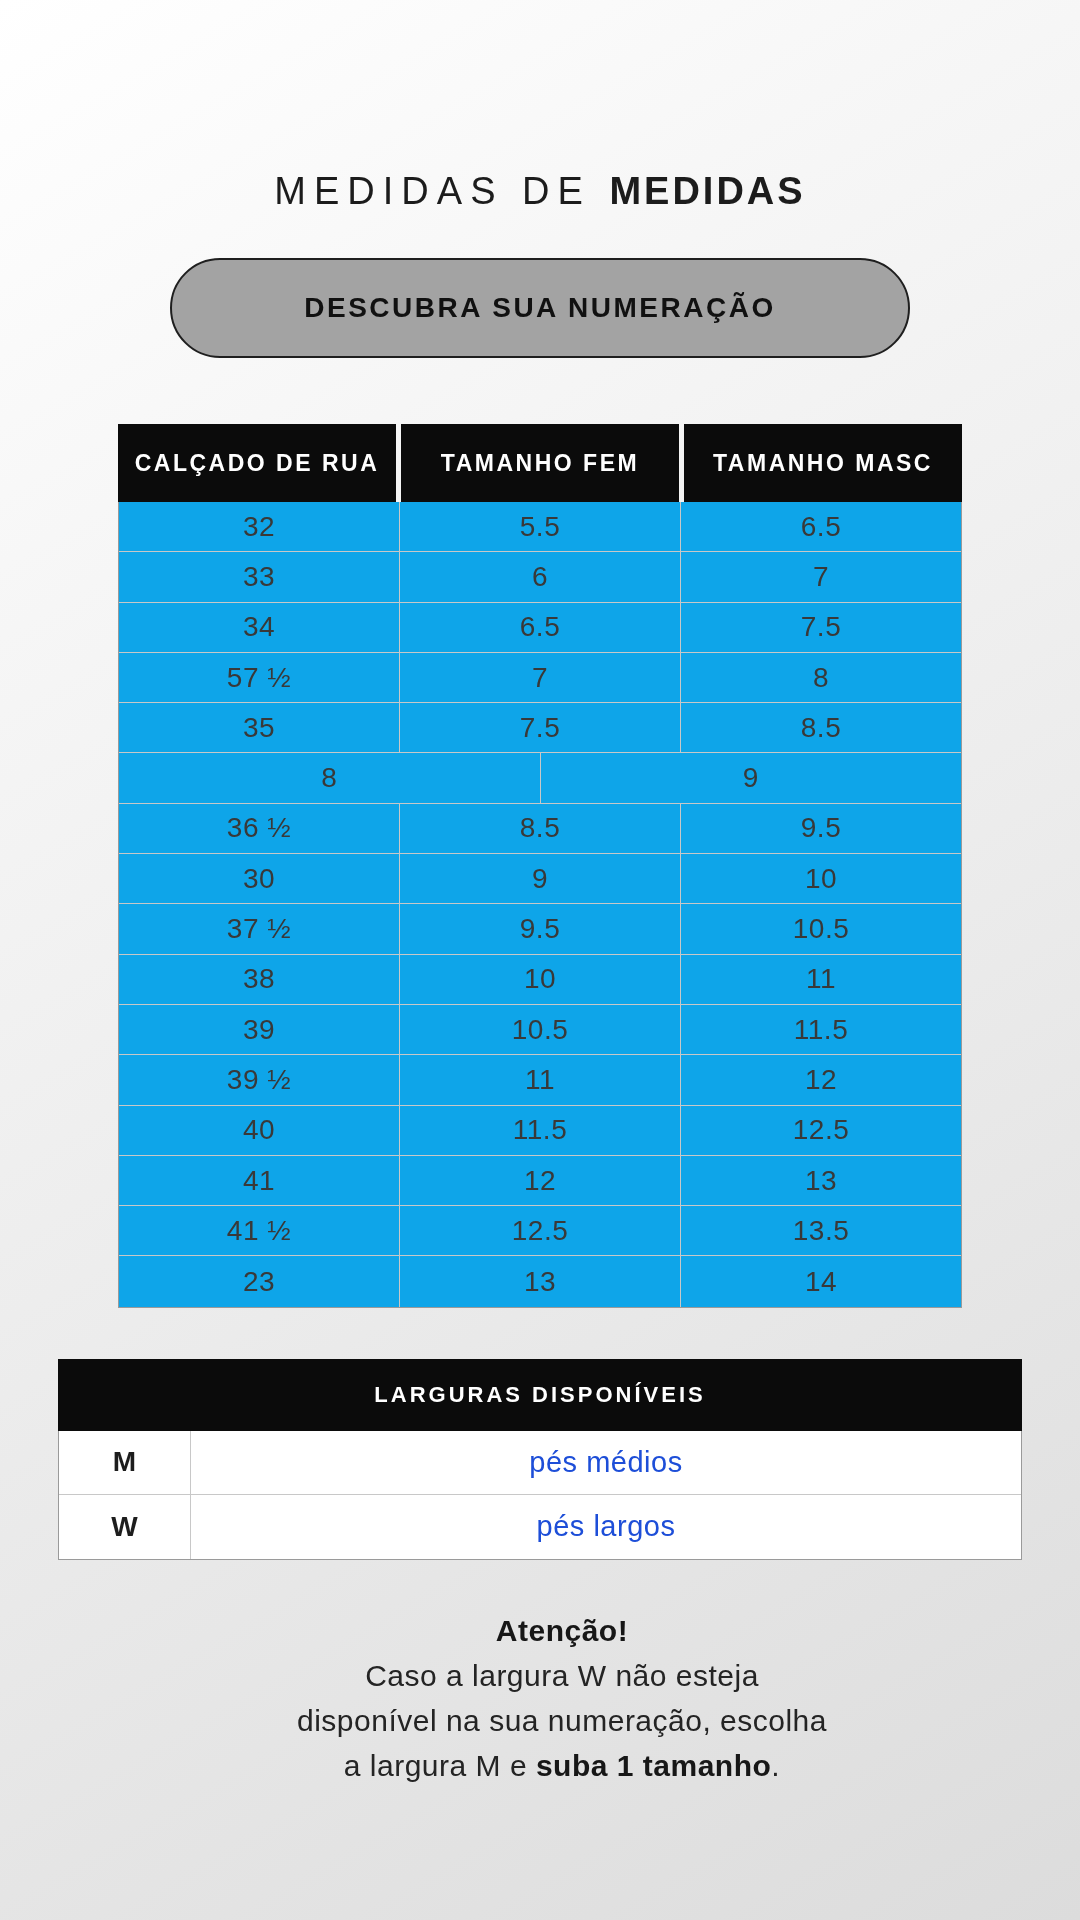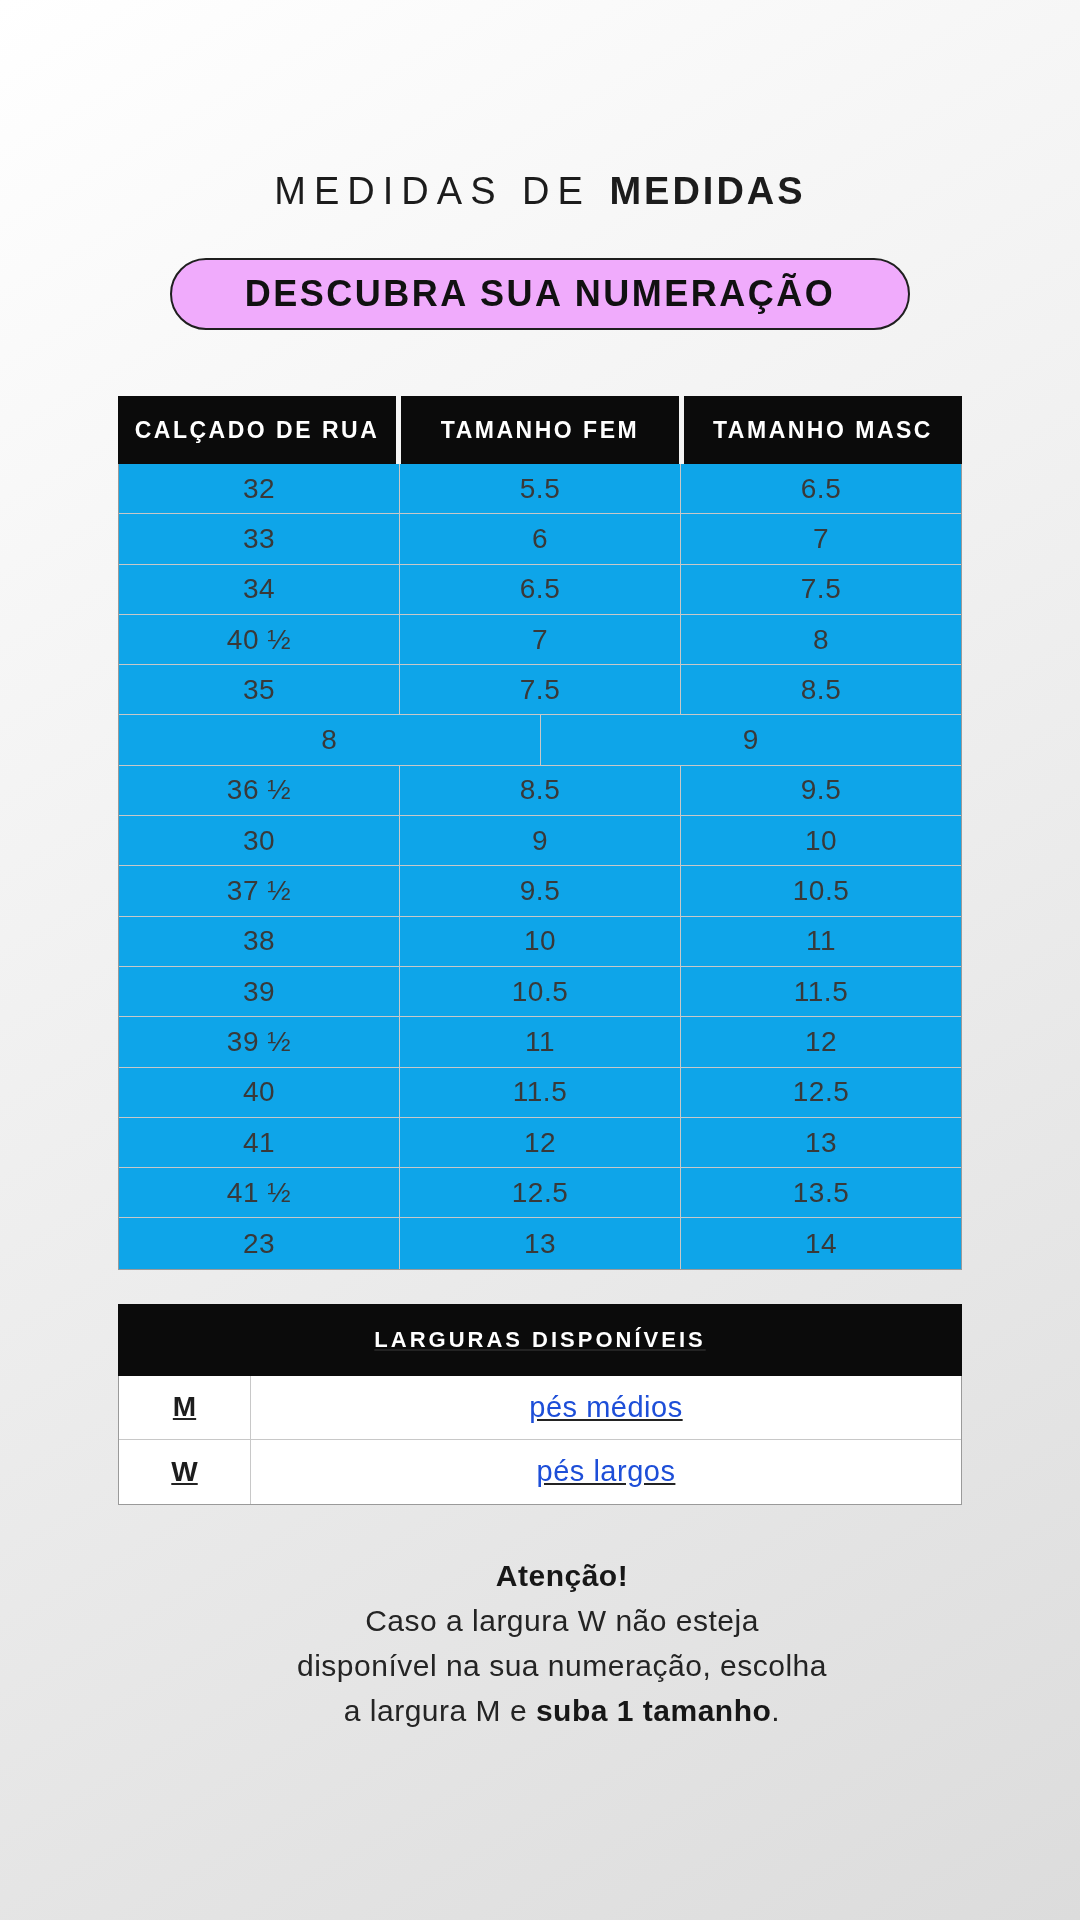--- a/index.html
+++ b/index.html
@@ -26,34 +26,34 @@
     letter-spacing:8px;
     color:#1c1c1c;
     line-height:42px;
     white-space:nowrap;
   }
   .title .bold{font-weight:700;letter-spacing:3px;}
 
   
   .cta{
     display:flex;align-items:center;justify-content:center;
-    width:740px;height:72px;
+    width:740px;height:100px;
     margin:46px auto 0;
-    background:#f0abfc;
+    background:#a3a3a3;
     border:2px solid #1f1f1f;
     border-radius:60px;
     font-family:inherit;
-    font-size:36px;font-weight:700;letter-spacing:2.5px;
+    font-size:28px;font-weight:700;letter-spacing:2.5px;
     color:#111111;
     cursor:pointer;
   }
 
   
   .size-table{width:844px;margin:66px auto 0;}
-  .sheader{display:flex;gap:5px;height:68px;}
+  .sheader{display:flex;gap:5px;height:78px;}
   .shcell{
     flex:1;
     background:var(--header-bg);
     color:var(--header-text);
     display:flex;align-items:center;justify-content:center;
     font-size:23px;font-weight:700;letter-spacing:2.5px;
     white-space:nowrap;
   }
   .sbody{
     background:#0ea5e9;
@@ -64,21 +64,21 @@
   .trow:last-child{border-bottom:none;}
   .tcell{
     flex:1;
     display:flex;align-items:center;justify-content:center;
     font-size:28px;color:#393939;letter-spacing:0.5px;
     border-right:1px solid var(--border-inner);
   }
   .tcell:last-child{border-right:none;}
 
   
-  .widths-table{width:844px;margin:34px auto 0;text-decoration:underline;}
+  .widths-table{width:964px;margin:51px auto 0;}
   .wheader{
     height:72px;
     background:var(--header-bg);
     color:var(--header-text);
     display:flex;align-items:center;justify-content:center;
     font-size:22px;font-weight:700;letter-spacing:3px;
   }
   .wbody{background:#ffffff;border:1px solid var(--border-outer);border-top:none;}
   .wrow{display:flex;height:64px;border-bottom:1px solid var(--border-inner);}
   .wrow:last-child{border-bottom:none;}
@@ -125,21 +125,21 @@
           <div class="tcell">33</div>
           <div class="tcell">6</div>
           <div class="tcell">7</div>
         </div>
         <div class="trow">
           <div class="tcell">34</div>
           <div class="tcell">6.5</div>
           <div class="tcell">7.5</div>
         </div>
         <div class="trow">
-          <div class="tcell">40 ½</div>
+          <div class="tcell">57 ½</div>
           <div class="tcell">7</div>
           <div class="tcell">8</div>
         </div>
         <div class="trow">
           <div class="tcell">35</div>
           <div class="tcell">7.5</div>
           <div class="tcell">8.5</div>
         </div>
         <div class="trow">
           <div class="tcell">8</div>

